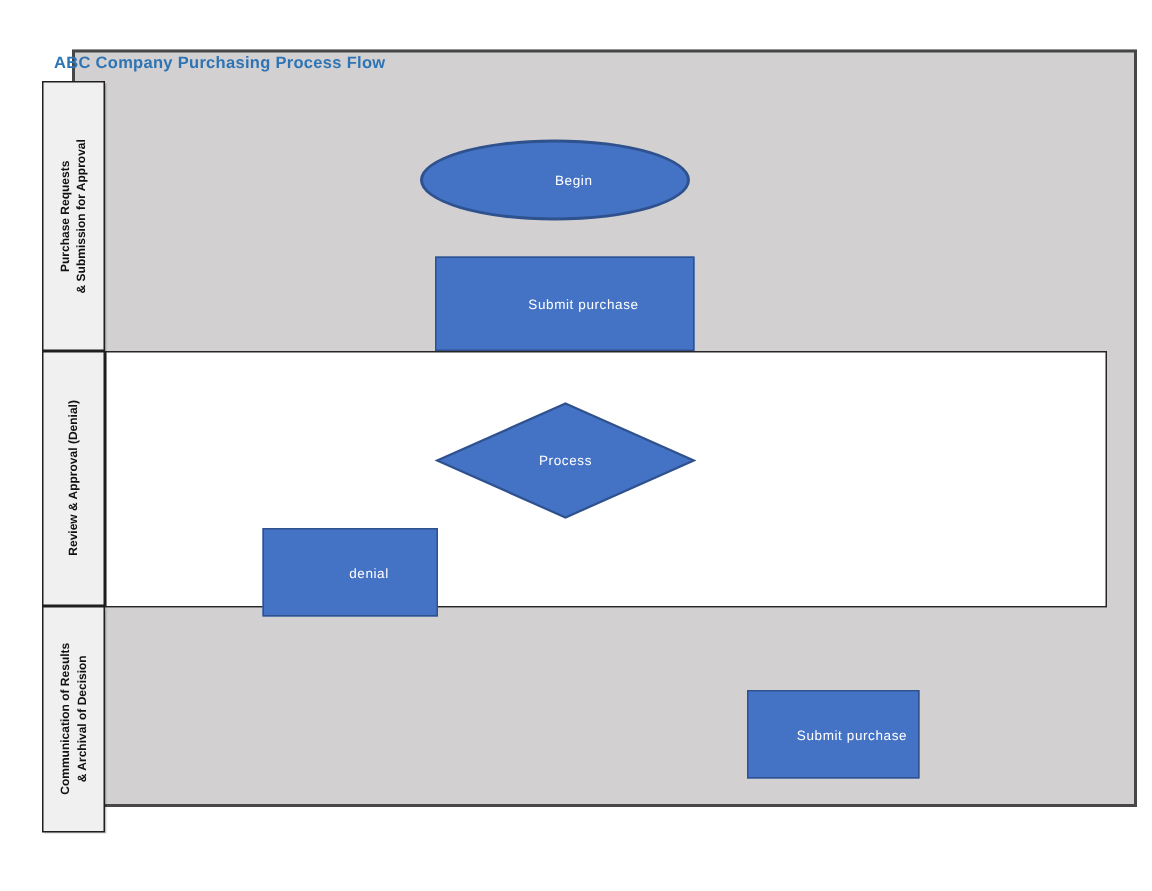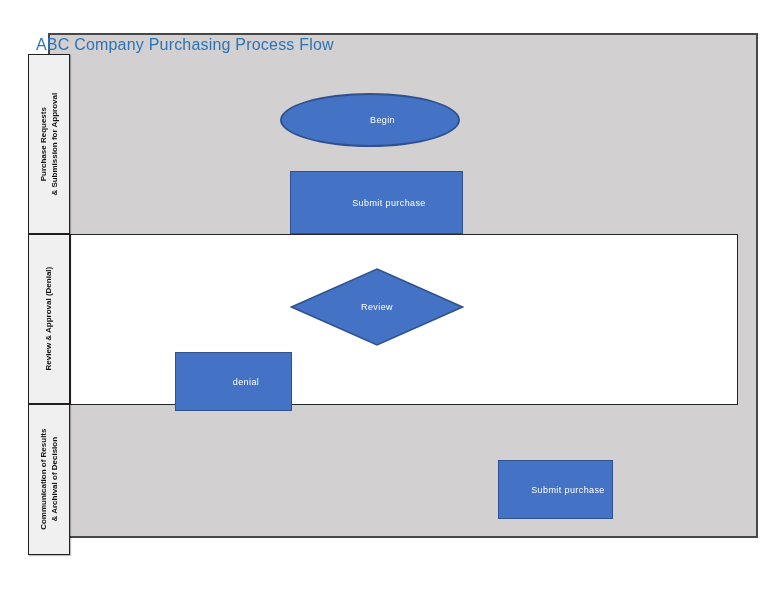--- a/index.html
+++ b/index.html
@@ -26,21 +26,21 @@
   .panel{
     position:absolute;left:48px;top:33px;width:710px;height:505px;
     background:var(--panel-bg);
     border:2px solid var(--panel-border);
     box-sizing:border-box;
     z-index:1;
   }
 
   .page-title{
     position:absolute;left:36px;top:36px;
-    font-size:16px;font-weight:normal;
+    font-size:11px;font-weight:bold;
     color:var(--title-color);
     letter-spacing:0.2px;
     z-index:6;
     white-space:nowrap;
   }
 
   .band{
     position:absolute;left:70px;top:234px;width:668px;height:171px;
     background:var(--band-bg);
     border:1px solid var(--band-border);
@@ -124,21 +124,21 @@
   </div>
 
   <div class="node" style="left:290px;top:171px;width:173px;height:63px;">
     <span class="nlabel">Submit purchase</span>
   </div>
 
   <div class="diamond-wrap">
     <svg width="174" height="78" viewBox="0 0 174 78">
       <polygon points="87,1 172.5,39 87,77 1.5,39" style="fill:var(--shape-fill);stroke:var(--shape-stroke);stroke-width:1.5;"></polygon>
     </svg>
-    <span class="nlabel">Review</span>
+    <span class="nlabel">Process</span>
   </div>
 
   <div class="node" style="left:175px;top:352px;width:117px;height:59px;">
     <span class="nlabel">denial</span>
   </div>
 
 
   <div class="node" style="left:498px;top:460px;width:115px;height:59px;">
     <span class="nlabel">Submit purchase</span>
   </div>

